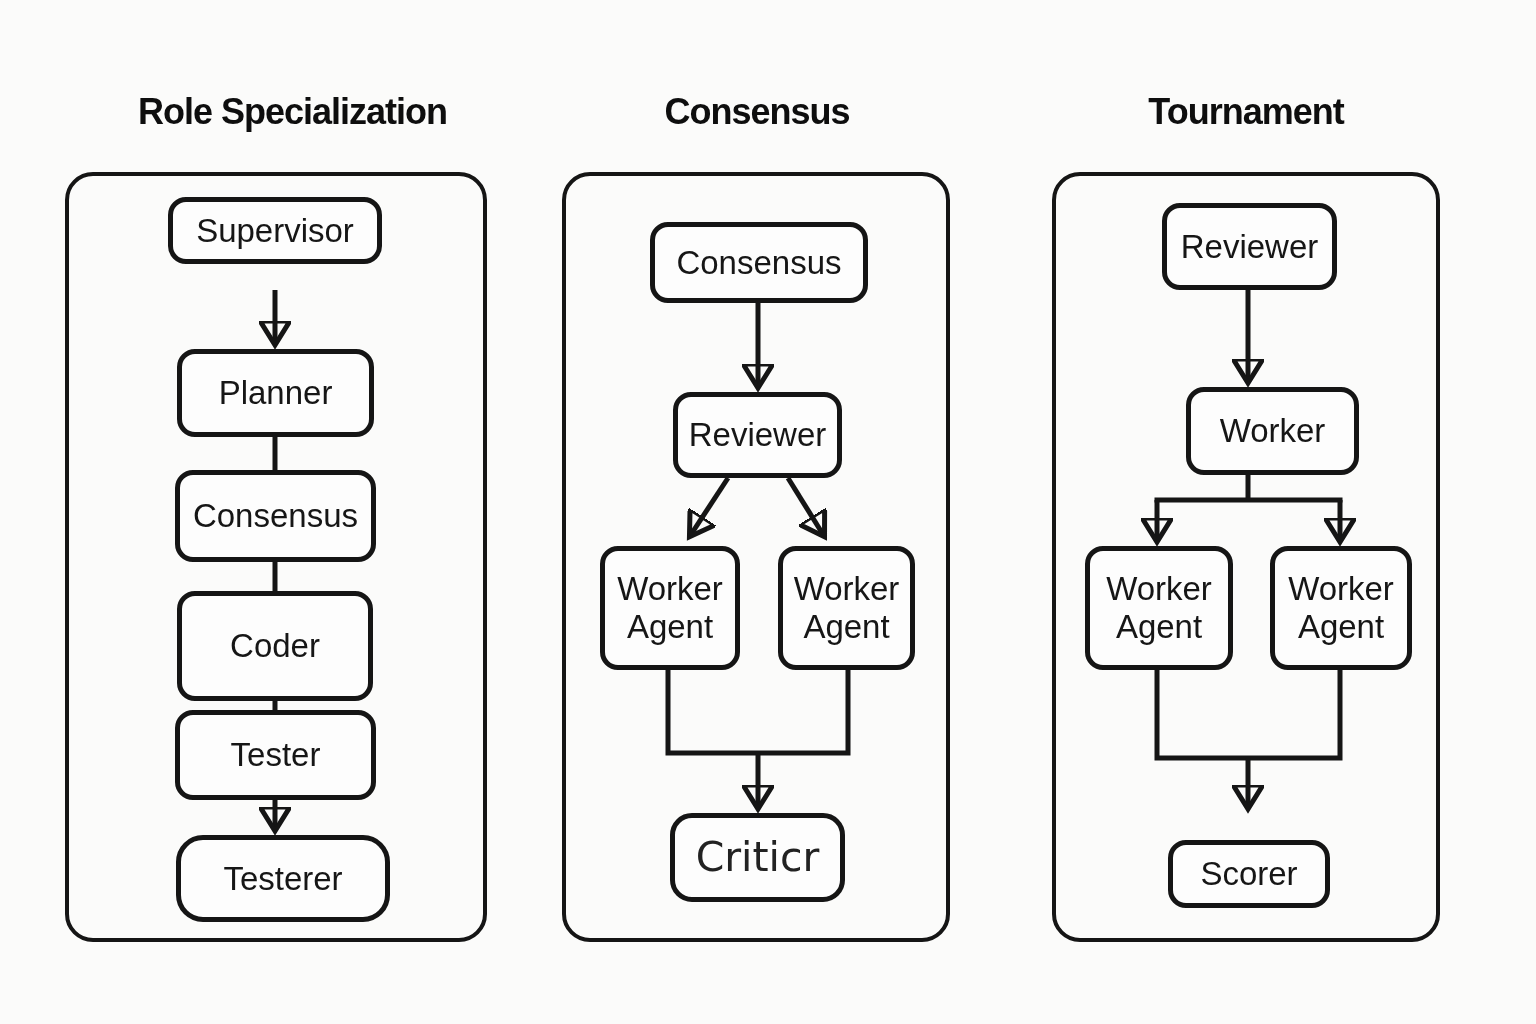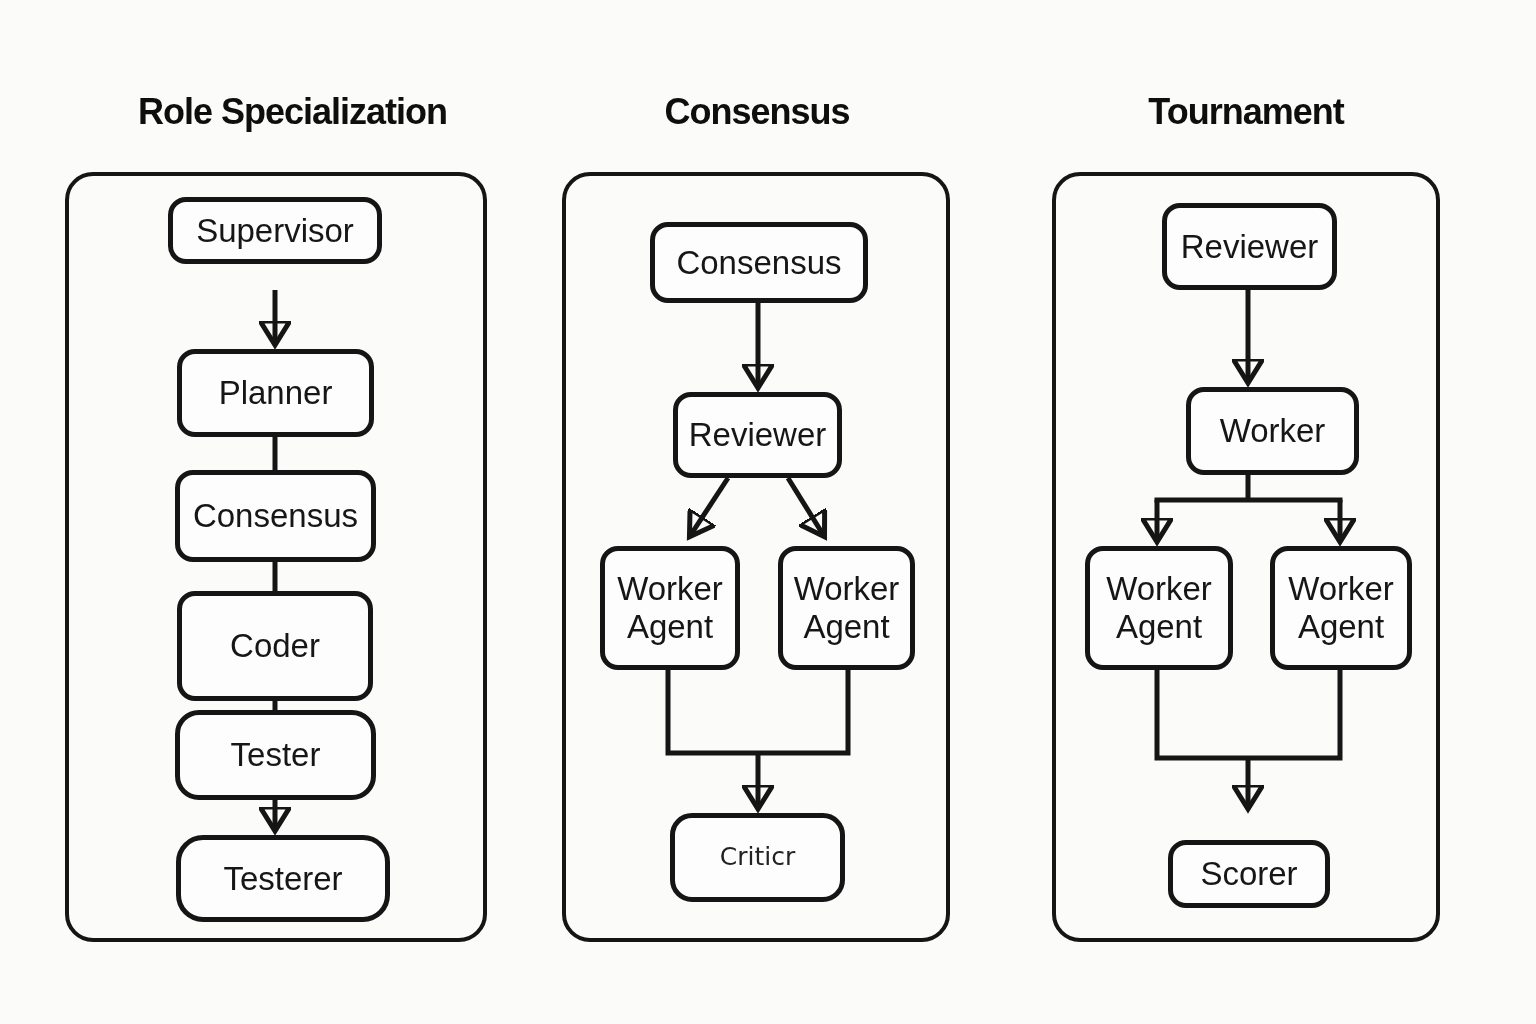--- a/index.html
+++ b/index.html
@@ -28,29 +28,29 @@
   .node{
     position:absolute;box-sizing:border-box;
     border:5px solid #151515;border-radius:18px;
     background:#fdfdfd;
     display:flex;align-items:center;justify-content:center;
     text-align:center;font-size:33px;line-height:1.15;
     color:#161616;z-index:2;
   }
   .node.alt{
     font-family:"DejaVu Sans", sans-serif;
-    font-size:25px;font-weight:400;color:#222;
+    font-size:41px;font-weight:400;color:#222;
     border-radius:22px;
   }
   
   #n-supervisor {left:168px;top:197px;width:214px;height:67px;}
   #n-planner    {left:177px;top:349px;width:197px;height:88px;text-align:center;}
   #n-researcher {left:175px;top:470px;width:201px;height:92px;}
   #n-coder      {left:177px;top:591px;width:196px;height:110px;}
-  #n-tester     {left:175px;top:710px;width:201px;height:90px;border-radius:24px;}
+  #n-tester     {left:175px;top:710px;width:201px;height:90px;}
   #n-testerer   {left:176px;top:835px;width:214px;height:87px;border-radius:27px;}
   
   #n-consensus  {left:650px;top:222px;width:218px;height:81px;}
   #n-reviewer2  {left:673px;top:392px;width:169px;height:86px;}
   #n-wagent2l   {left:600px;top:546px;width:140px;height:124px;}
   #n-wagent2r   {left:778px;top:546px;width:137px;height:124px;}
   #n-criticr    {left:670px;top:813px;width:175px;height:89px;}
   
   #n-reviewer3  {left:1162px;top:203px;width:175px;height:87px;}
   #n-worker     {left:1162px;top:387px;width:173px;height:88px;margin-left:24px;}

